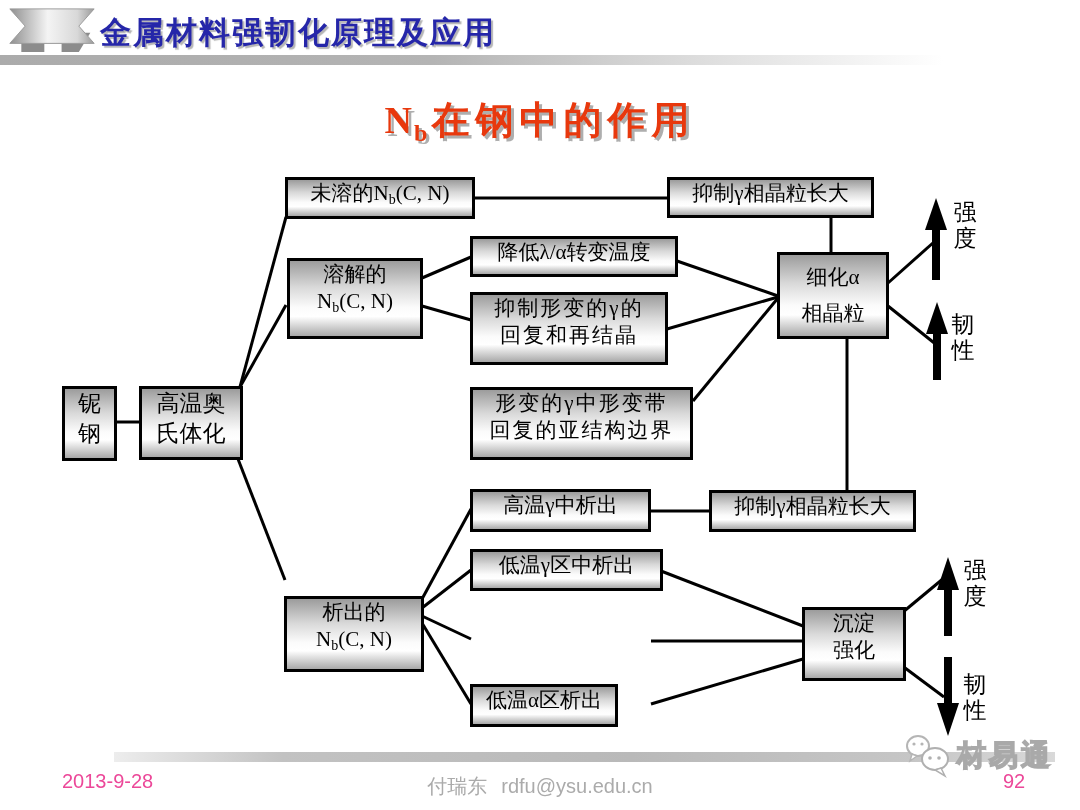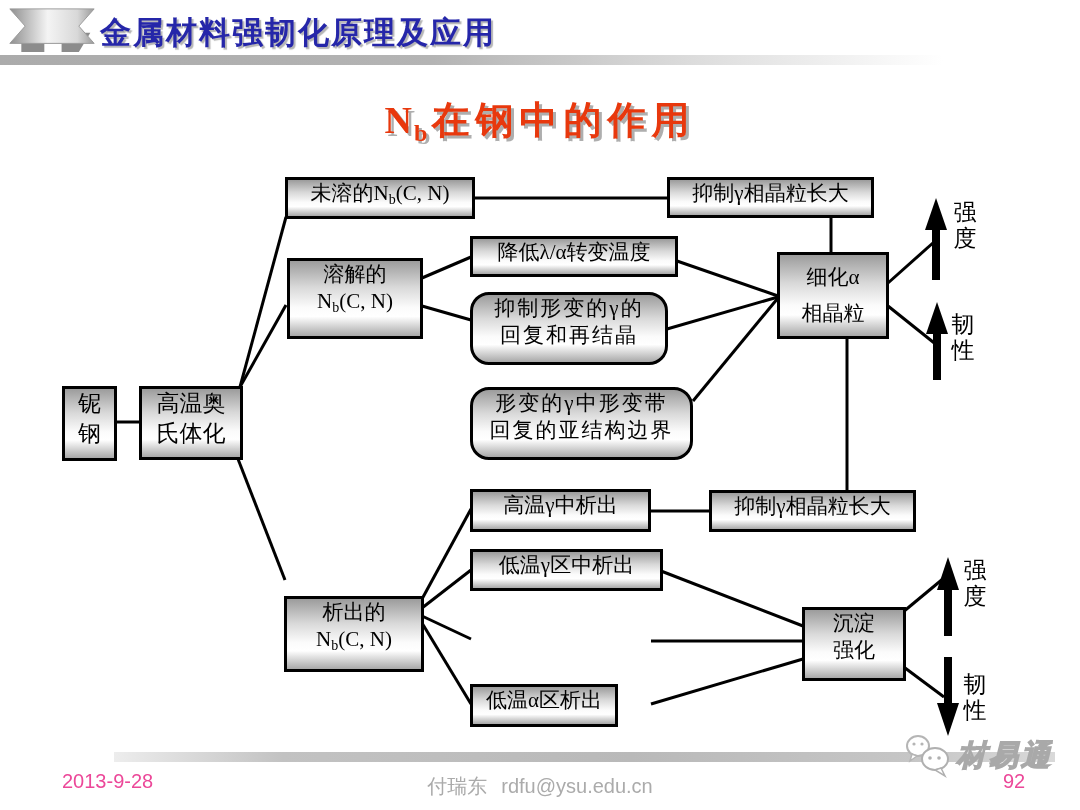--- a/index.html
+++ b/index.html
@@ -21,34 +21,34 @@
   .slide-title .sub{font-size:24px;letter-spacing:0;position:relative;top:8px;left:-4px;}
 
   
   .connectors{position:absolute;left:0;top:0;pointer-events:none;}
   .fbox{position:absolute;box-sizing:border-box;border:3px solid #000;
         background:linear-gradient(180deg,#9c9c9c 0%,#d9d9d9 35%,#fbfbfb 62%,#ffffff 74%,#a8a8a8 100%);
         display:flex;flex-direction:column;align-items:center;justify-content:flex-start;
         font-size:21px;line-height:1.3;color:#000;text-align:center;white-space:nowrap;}
   .fbox .sub{font-size:14px;position:relative;top:4px;}
   .fbox.big{font-size:23px;}
-  .fbox.wide-ls{letter-spacing:2px;border-radius:19px;}
+  .fbox.wide-ls{letter-spacing:2px;}
   .fbox.gap{justify-content:space-evenly;}
   .arrow-label{position:absolute;font-size:23px;line-height:26px;color:#000;
                font-family:"Liberation Serif",serif;text-align:center;width:26px;}
 
   
   .bottom-bar{position:absolute;left:114px;top:752px;width:941px;height:10px;
               background:linear-gradient(90deg,#ededed 0%,#c2c2c2 18%,#b9b9b9 55%,#c6c6c6 85%,#d9d9d9 100%);}
   .ftr{position:absolute;font-family:"Liberation Sans","DejaVu Sans",sans-serif;font-size:20px;color:#ec4899;}
   .ftr-date{left:62px;top:770px;}
   .ftr-center{left:0;right:0;top:773px;text-align:center;color:#ababab;}
   .ftr-center .email{margin-left:14px;}
   .ftr-page{left:1003px;top:770px;}
-  .watermark{position:absolute;left:903px;top:731px;display:flex;align-items:center;font-style:italic;}
+  .watermark{position:absolute;left:903px;top:731px;display:flex;align-items:center;}
   .wm-text{font-family:"Liberation Sans",sans-serif;font-weight:bold;font-size:29px;letter-spacing:3px;
            color:#dcdcdc;-webkit-text-stroke:1.5px #a9a9a9;white-space:nowrap;}
 </style>
 </head>
 <body>
 
 <div class="slide">
 
   <svg class="logo" width="92" height="54" viewBox="0 0 96 56">
     <defs>

